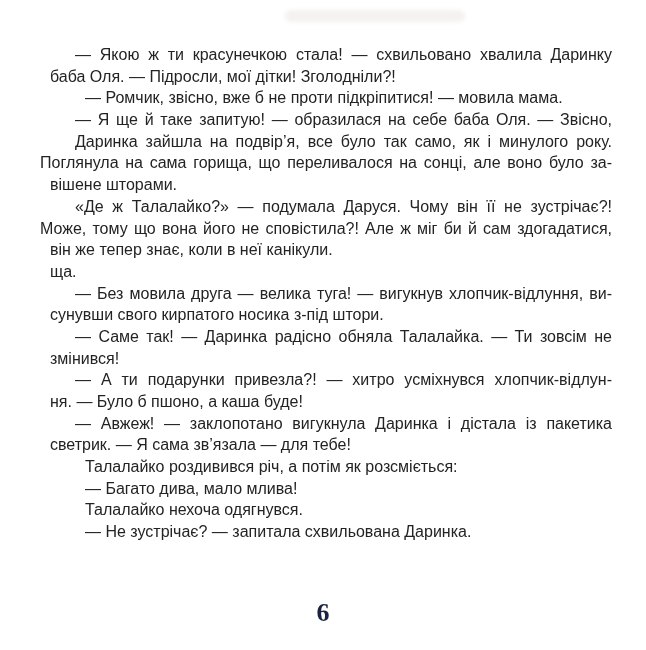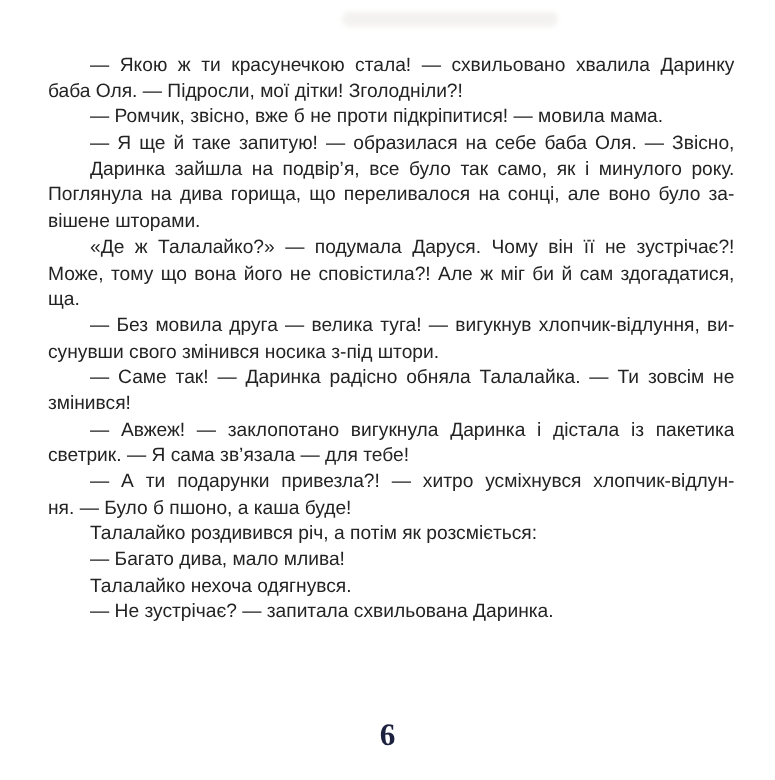--- a/index.html
+++ b/index.html
@@ -43,20 +43,21 @@
     text-align-last: justify;
     overflow: hidden;
     white-space: normal;
     height: 21.7px;
   }
   .line.first {
     padding-left: 35px;
   }
   .line.last {
     text-align-last: left;
+    margin-left: 10px;
   }
   .page-number {
     position: absolute;
     left: 0;
     top: 598px;
     width: 100%;
     text-align: center;
     font-family: "Liberation Serif", "DejaVu Serif", serif;
     font-weight: bold;
     font-size: 26px;
@@ -74,45 +75,46 @@
         <div class="line last">баба Оля. — Підросли, мої дітки! Зголодніли?!</div>
       </div>
       <div class="paragraph">
         <div class="line first last">— Ромчик, звісно, вже б не проти підкріпитися! — мовила мама.</div>
       </div>
       <div class="paragraph">
         <div class="line first">— Я ще й таке запитую! — образилася на себе баба Оля. — Звісно,</div>
       </div>
       <div class="paragraph">
         <div class="line first">Даринка зайшла на подвір’я, все було так само, як і минулого року.</div>
-        <div class="line">Поглянула на дива горища, що переливалося на сонці, але воно було за-</div>
+        <div class="line">Поглянула на сама горища, що переливалося на сонці, але воно було за-</div>
         <div class="line last">вішене шторами.</div>
       </div>
       <div class="paragraph">
         <div class="line first">«Де ж Талалайко?» — подумала Даруся. Чому він її не зустрічає?!</div>
         <div class="line">Може, тому що вона його не сповістила?! Але ж міг би й сам здогадатися,</div>
+        <div class="line last">він же тепер знає, коли в неї канікули.</div>
       </div>
       <div class="paragraph">
         <div class="line last">ща.</div>
       </div>
       <div class="paragraph">
         <div class="line first">— Без мовила друга — велика туга! — вигукнув хлопчик-відлуння, ви-</div>
-        <div class="line last">сунувши свого змінився носика з-під штори.</div>
+        <div class="line last">сунувши свого кирпатого носика з-під штори.</div>
       </div>
       <div class="paragraph">
         <div class="line first">— Саме так! — Даринка радісно обняла Талалайка. — Ти зовсім не</div>
         <div class="line last">змінився!</div>
       </div>
       <div class="paragraph">
+        <div class="line first">— А ти подарунки привезла?! — хитро усміхнувся хлопчик-відлун-</div>
+        <div class="line last">ня. — Було б пшоно, а каша буде!</div>
+      </div>
+      <div class="paragraph">
         <div class="line first">— Авжеж! — заклопотано вигукнула Даринка і дістала із пакетика</div>
         <div class="line last">светрик. — Я сама зв’язала — для тебе!</div>
-      </div>
-      <div class="paragraph">
-        <div class="line first">— А ти подарунки привезла?! — хитро усміхнувся хлопчик-відлун-</div>
-        <div class="line last">ня. — Було б пшоно, а каша буде!</div>
       </div>
       <div class="paragraph">
         <div class="line first last">Талалайко роздивився річ, а потім як розсміється:</div>
       </div>
       <div class="paragraph">
         <div class="line first last">— Багато дива, мало млива!</div>
       </div>
       <div class="paragraph">
         <div class="line first last">Талалайко нехоча одягнувся.</div>
       </div>

